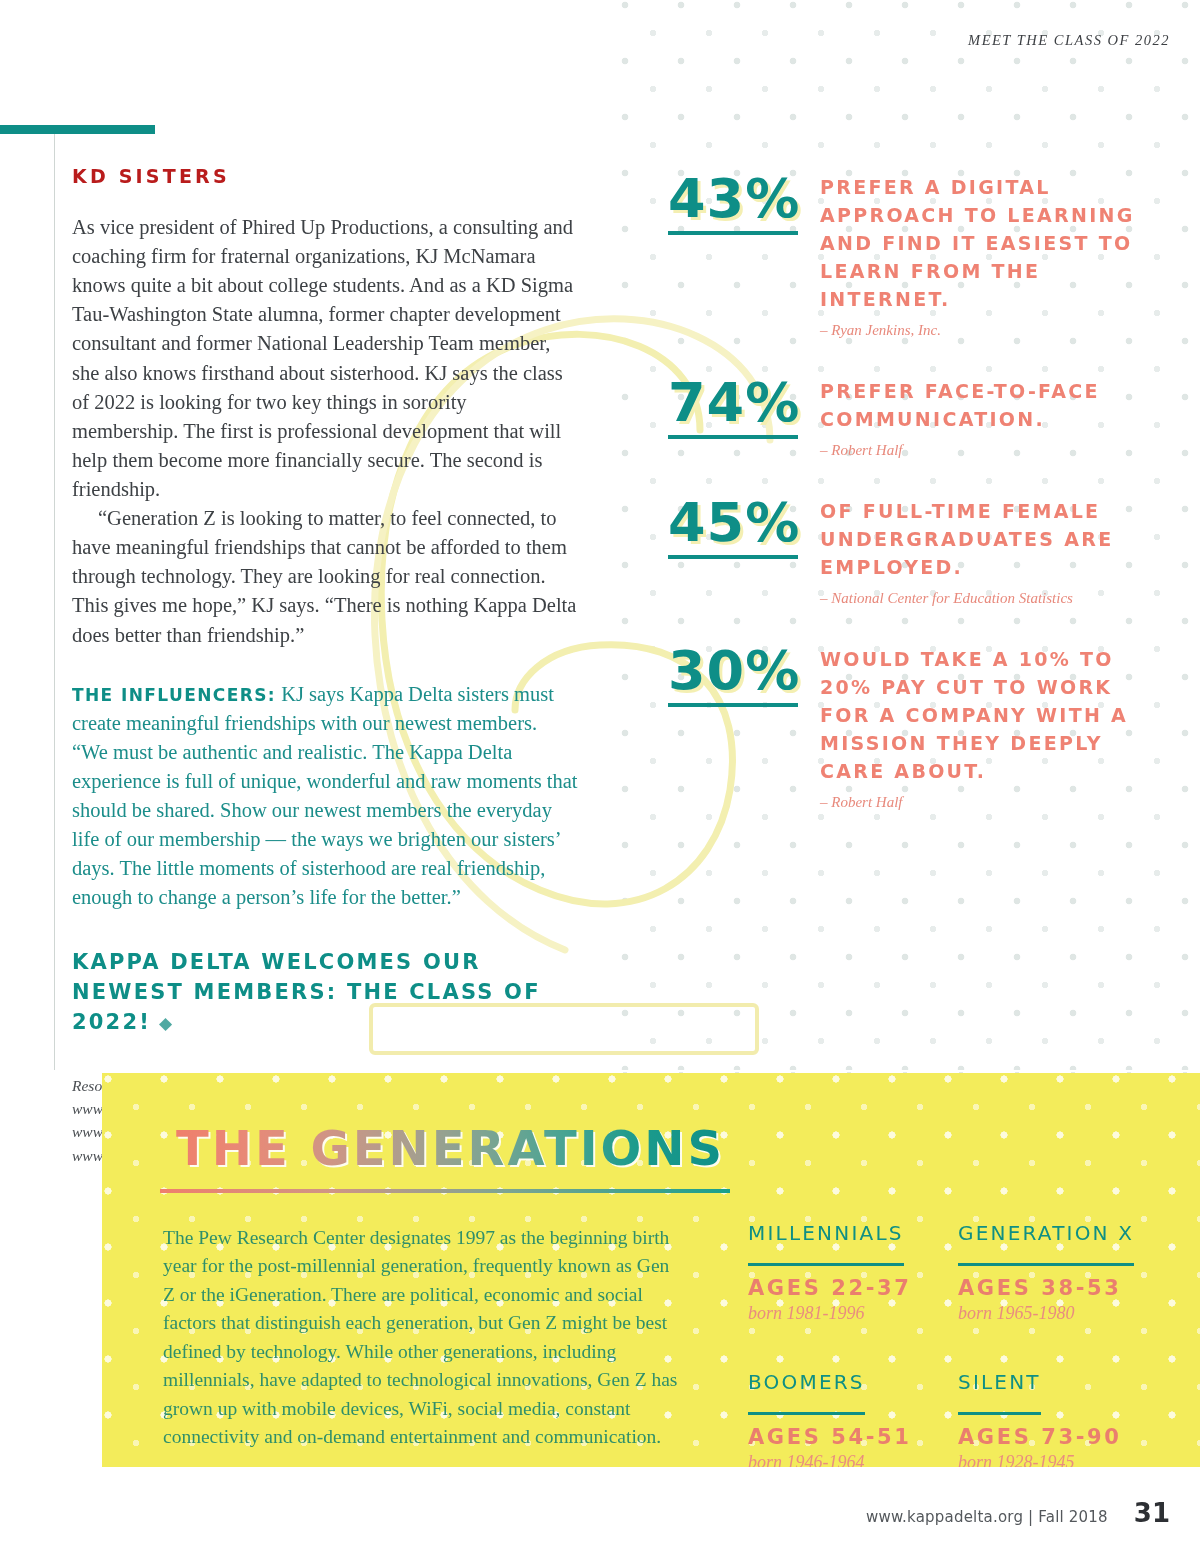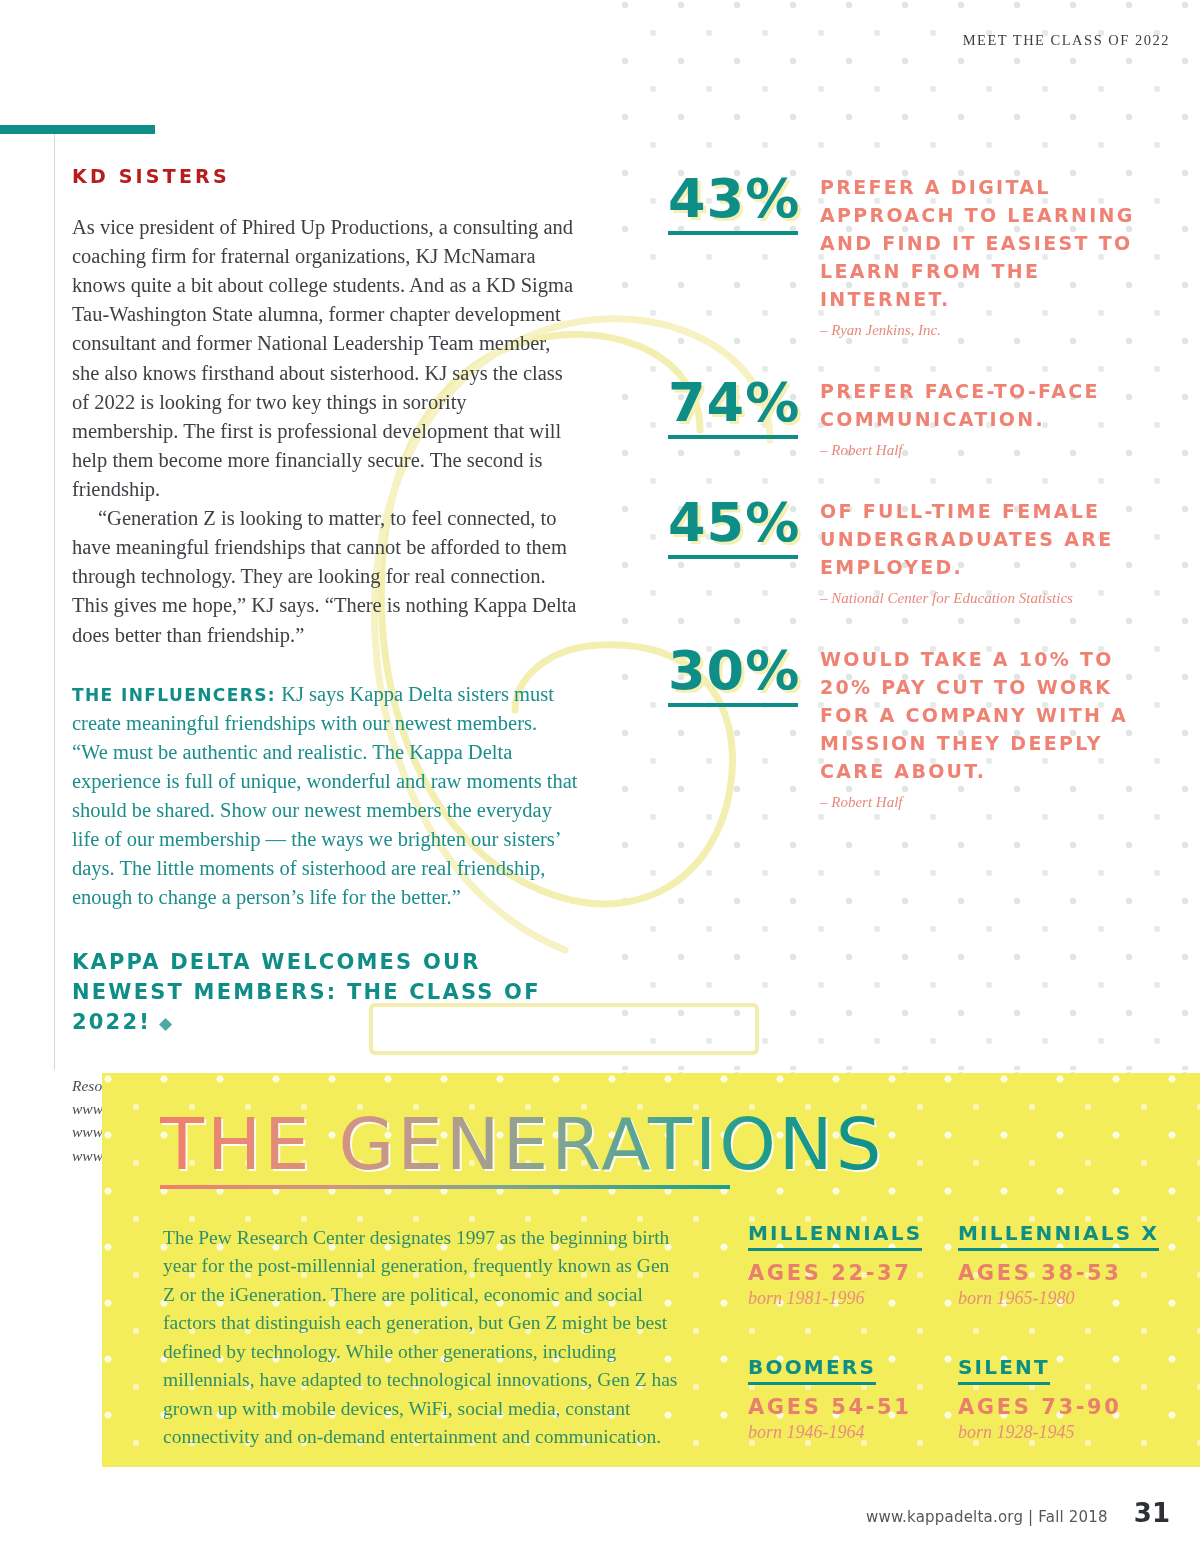--- a/index.html
+++ b/index.html
@@ -94,20 +94,21 @@
 
   
   .running-head {
     position: absolute;
     right: 30px;
     top: 32px;
     font-family: "Liberation Serif", serif;
     font-size: 14.5px;
     letter-spacing: 1.5px;
     color: #3c3f43;
+    font-style: italic;
   }
 
   
   .left-col {
     position: absolute;
     left: 72px;
     top: 165px;
     width: 506px;
   }
   .kicker {
@@ -235,24 +236,24 @@
     background-position: 0 0, 28px 28px;
     overflow: hidden;
   }
   .gen-title-wrap {
     position: absolute;
     left: 58px;
     top: 34px;
   }
   .gen-title {
     font-family: "DejaVu Sans", sans-serif;
-    font-weight: normal;
-    font-size: 72px;
+    font-weight: bold;
+    font-size: 48px;
     letter-spacing: 3px;
-    margin: 0;
+    margin: 16px;
     background: linear-gradient(90deg,
         #ef7f6c 0%, #e78a78 14%, #cf9585 28%,
         #ab9e8e 42%, #7fa492 56%, #4aa493 70%,
         #1c9b8c 84%, #109088 100%);
     -webkit-background-clip: text;
     background-clip: text;
     color: transparent;
     -webkit-text-fill-color: transparent;
     line-height: 1.05;
     filter: drop-shadow(2px 2px 0 rgba(255,255,255,.9));
@@ -281,28 +282,28 @@
     left: 646px;
     top: 148px;
     width: 420px;
     display: grid;
     grid-template-columns: 210px 210px;
     grid-row-gap: 46px;
   }
   .gen-item {}
   .gen-name {
     font-family: "DejaVu Sans", sans-serif;
-    font-weight: bold;
+    font-weight: normal;
     font-size: 20px;
     letter-spacing: 2.2px;
     color: #0f8f84;
     margin: 0;
     display: inline-block;
     border-bottom: 3px solid #0f8f84;
-    padding-bottom: 3px;
+    padding-bottom: 18px;
   }
   .gen-ages {
     font-family: "DejaVu Sans", sans-serif;
     font-weight: bold;
     font-size: 21px;
     letter-spacing: 2.6px;
     color: #ea7f6e;
     margin: 10px 0 0 0;
   }
   .gen-born {
@@ -433,21 +434,21 @@
 
     <div class="gen-grid">
 
       <div class="gen-item">
         <div class="gen-name">MILLENNIALS</div>
         <p class="gen-ages">AGES 22-37</p>
         <p class="gen-born">born 1981-1996</p>
       </div>
 
       <div class="gen-item">
-        <div class="gen-name">MILLENNIALS X</div>
+        <div class="gen-name">GENERATION X</div>
         <p class="gen-ages">AGES 38-53</p>
         <p class="gen-born">born 1965-1980</p>
       </div>
 
       <div class="gen-item">
         <div class="gen-name">BOOMERS</div>
         <p class="gen-ages">AGES 54-51</p>
         <p class="gen-born">born 1946-1964</p>
       </div>
 

